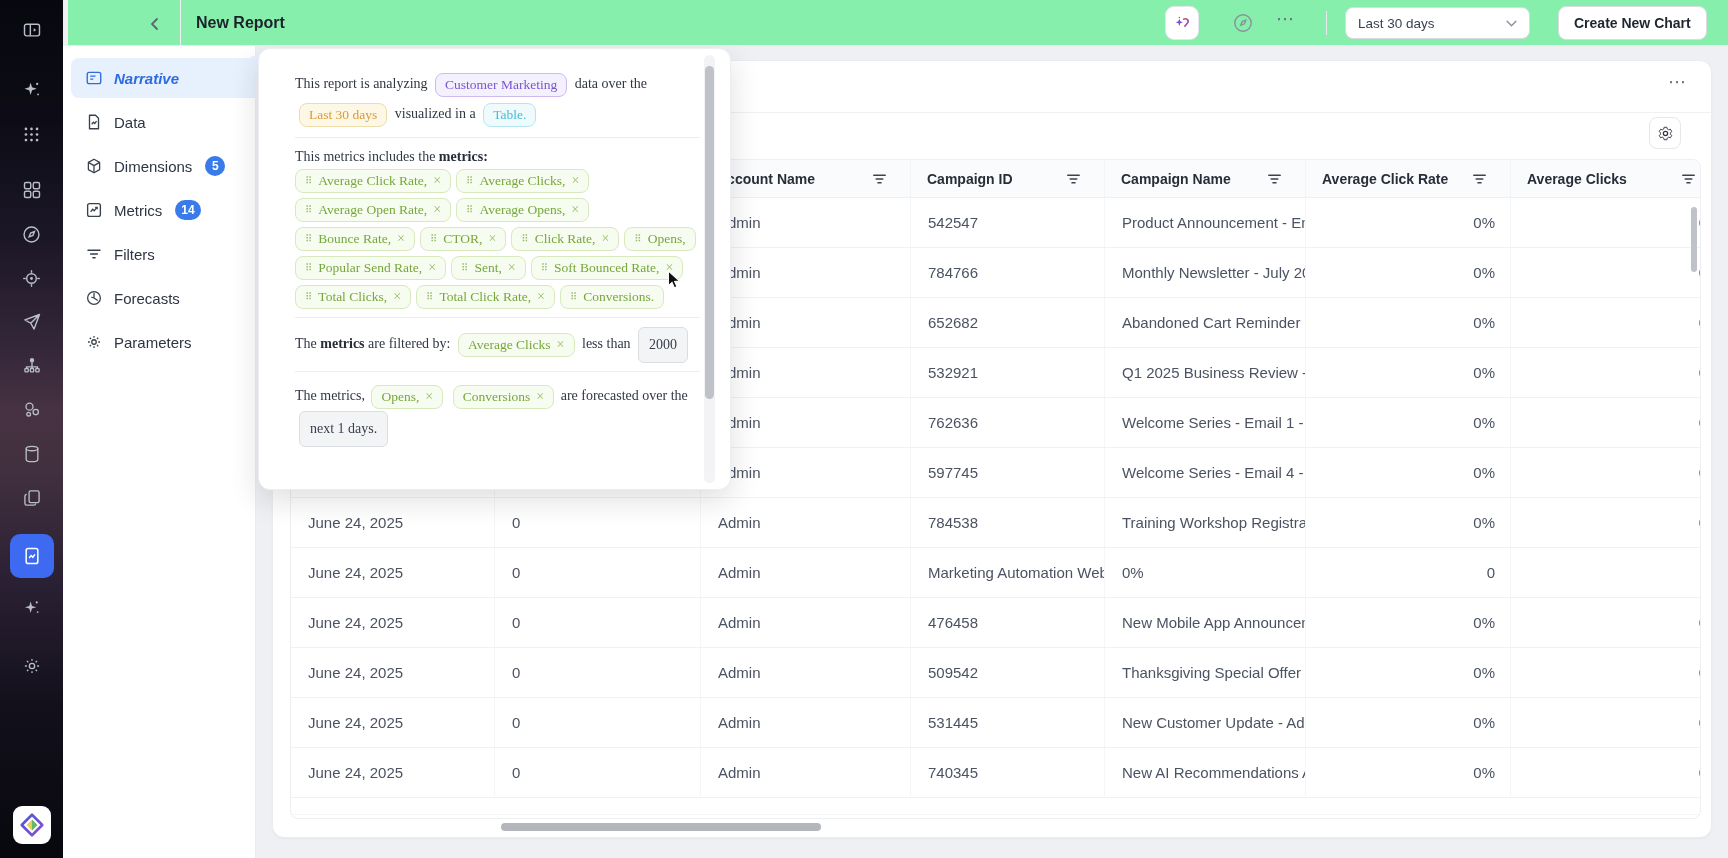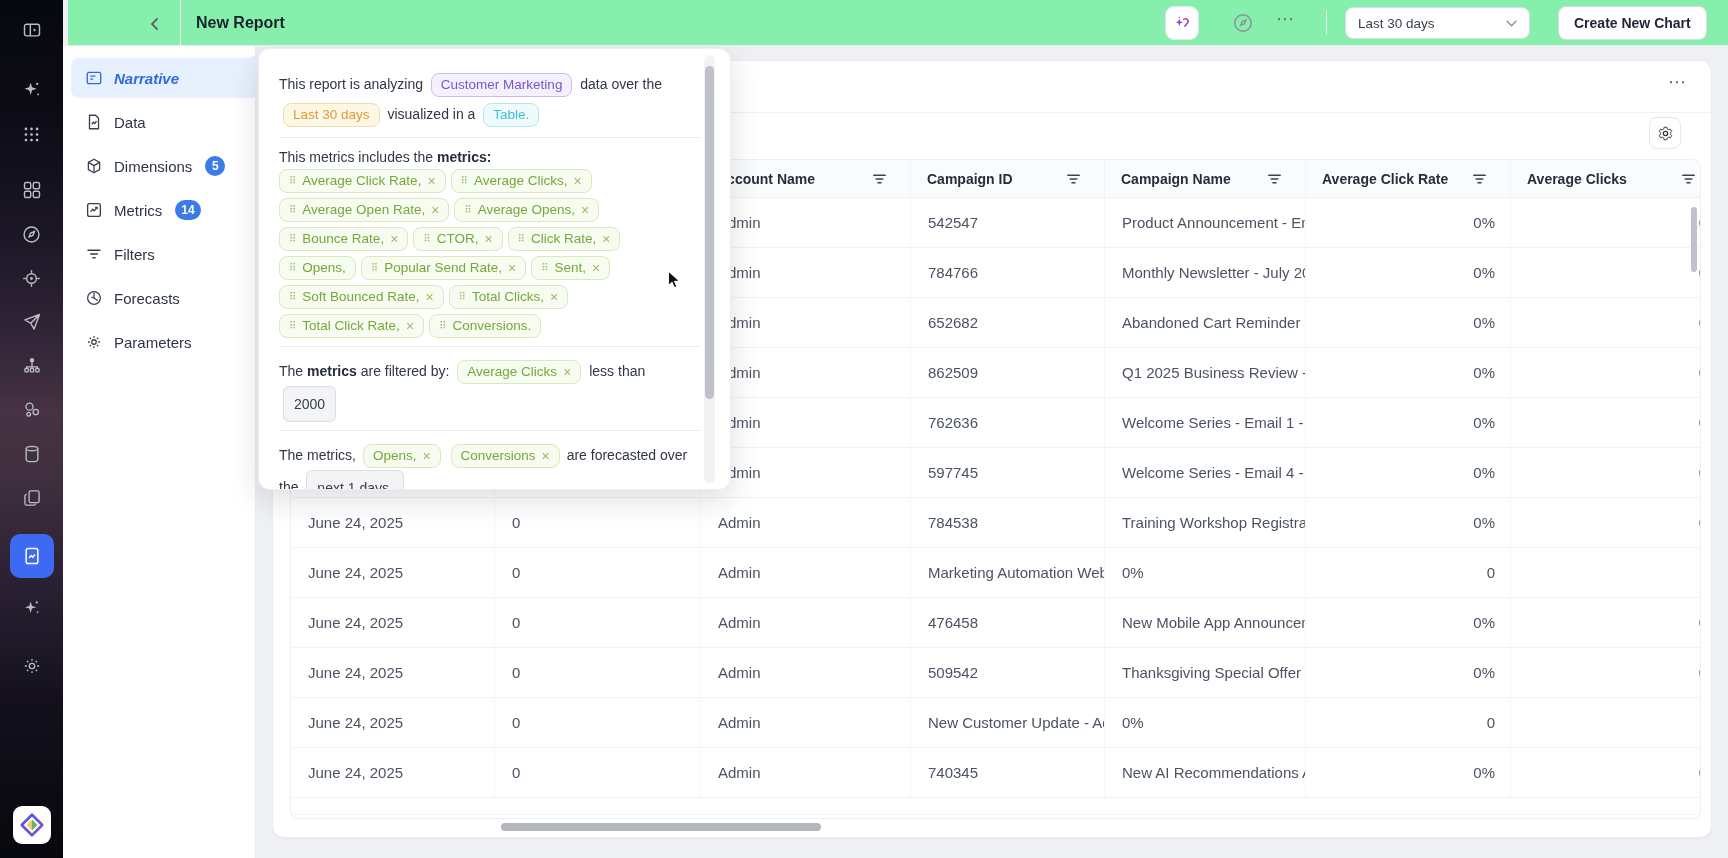--- a/index.html
+++ b/index.html
@@ -59,21 +59,21 @@
   .hcell:nth-child(7),.tcell:nth-child(7){ width:220px; border-right:none; }
   .tcell:nth-child(6){ justify-content:flex-end; padding-right:15px; }
   .tcell:nth-child(7){ justify-content:flex-end; padding-right:24px; }
   .partial-row { width:1440px; height:17px; border-bottom:1px solid #f4f5f7; }
   .hscroll { position:absolute; left:228px; top:762px; width:320px; height:8px; border-radius:4px; background:#b3b6bb; cursor:pointer; }
   .vscroll { position:absolute; right:3px; top:47px; width:6px; height:65px; border-radius:3px; background:#bfc3c9; cursor:pointer; }
 
   
   .panel { position:absolute; left:258px; top:48px; width:473px; height:442px; background:#fff; border:1px solid #eceef1; border-radius:12px; box-shadow:0 10px 30px rgba(25,30,45,.14); z-index:25; overflow:hidden; }
   .panel-tab { position:absolute; left:250px; top:56px; width:14px; height:26px; background:#e7f0fd; border-radius:4px; z-index:24; }
-  .panel-inner { padding:20px 30px 0 20px; }
+  .panel-inner { padding:20px 30px 0 36px;font-family:Liberation Serif, serif; }
   .ptext { font-size:14px; color:#2f3744; line-height:30px; }
   .ptext b { font-weight:700; color:#262d39; }
   .chip { display:inline-flex; align-items:center; gap:6px; height:24px; padding:0 9px; border-radius:8px; border:1px solid; font-size:13.5px; line-height:22px; vertical-align:middle; margin:0 4px; cursor:pointer; white-space:nowrap; }
   .chip .handle { font-size:10px; opacity:.75; }
   .chip .x { font-size:14px; opacity:.75; cursor:pointer; }
   .chip-purple { color:#7a55cf; background:#f5f0fd; border-color:#cdbbf0; }
   .chip-amber  { color:#dd9a33; background:#fdf7e6; border-color:#f0dcaa; }
   .chip-cyan   { color:#41bfd8; background:#effafd; border-color:#b5e6f0; }
   .chip-green  { color:#76a73c; background:#f7fcf0; border-color:#d8e9bd; margin:0; }
   .valbox { display:inline-block; padding:2px 10px; border:1px solid #dadde2; border-radius:6px; background:#f3f4f6; color:#383f4b; font-size:14px; margin:0 4px; vertical-align:middle; cursor:text; }
@@ -429,21 +429,21 @@
           <div class="tcell">652682</div>
           <div class="tcell">Abandoned Cart Reminder - Admin</div>
           <div class="tcell">0%</div>
           <div class="tcell">0</div>
         </div>
 
         <div class="trow">
           <div class="tcell">June 24, 2025</div>
           <div class="tcell">0</div>
           <div class="tcell">Admin</div>
-          <div class="tcell">862509</div>
+          <div class="tcell">532921</div>
           <div class="tcell">Q1 2025 Business Review - Admin</div>
           <div class="tcell">0%</div>
           <div class="tcell">0</div>
         </div>
 
         <div class="trow">
           <div class="tcell">June 24, 2025</div>
           <div class="tcell">0</div>
           <div class="tcell">Admin</div>
           <div class="tcell">762636</div>
@@ -498,20 +498,21 @@
           <div class="tcell">509542</div>
           <div class="tcell">Thanksgiving Special Offer - Ad</div>
           <div class="tcell">0%</div>
           <div class="tcell">0</div>
         </div>
 
         <div class="trow">
           <div class="tcell">June 24, 2025</div>
           <div class="tcell">0</div>
           <div class="tcell">Admin</div>
+          <div class="tcell">531445</div>
           <div class="tcell">New Customer Update - Admin</div>
           <div class="tcell">0%</div>
           <div class="tcell">0</div>
         </div>
 
         <div class="trow">
           <div class="tcell">June 24, 2025</div>
           <div class="tcell">0</div>
           <div class="tcell">Admin</div>
           <div class="tcell">740345</div>

